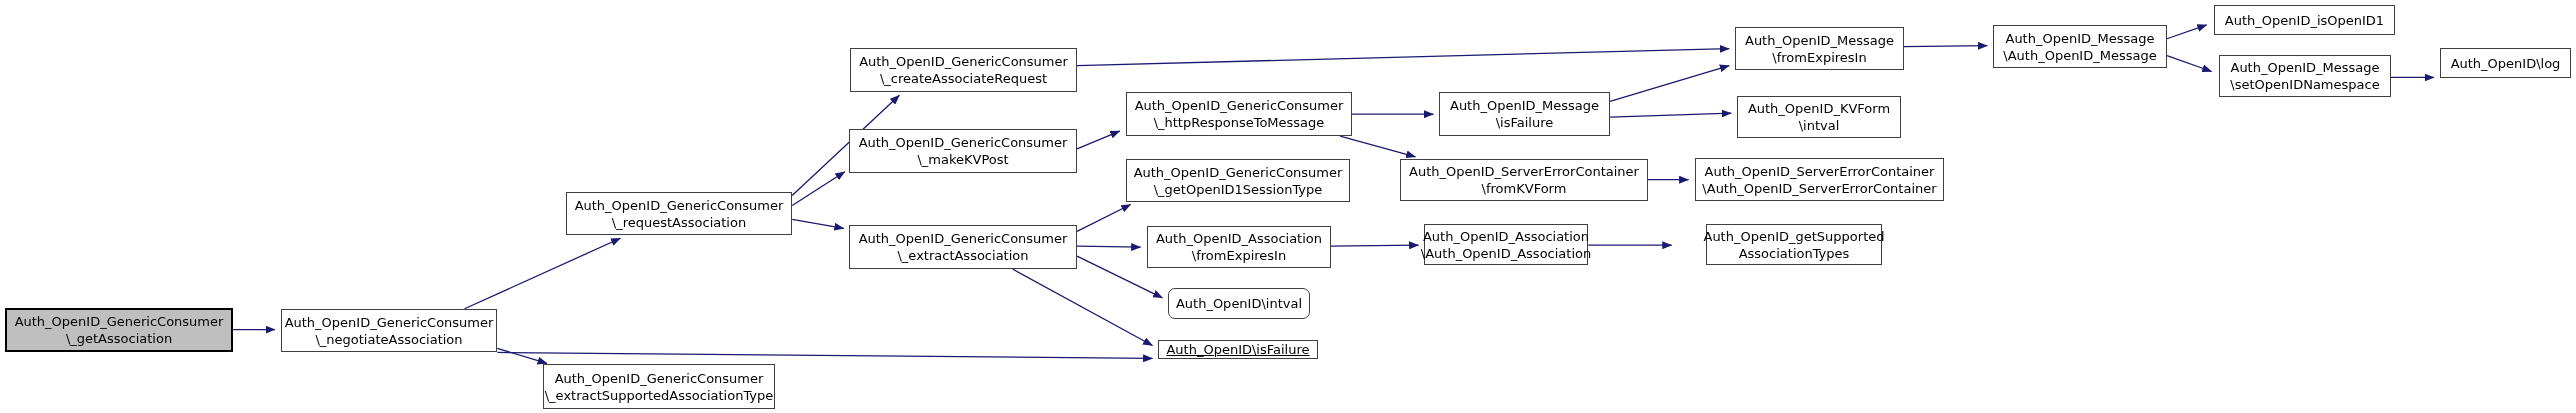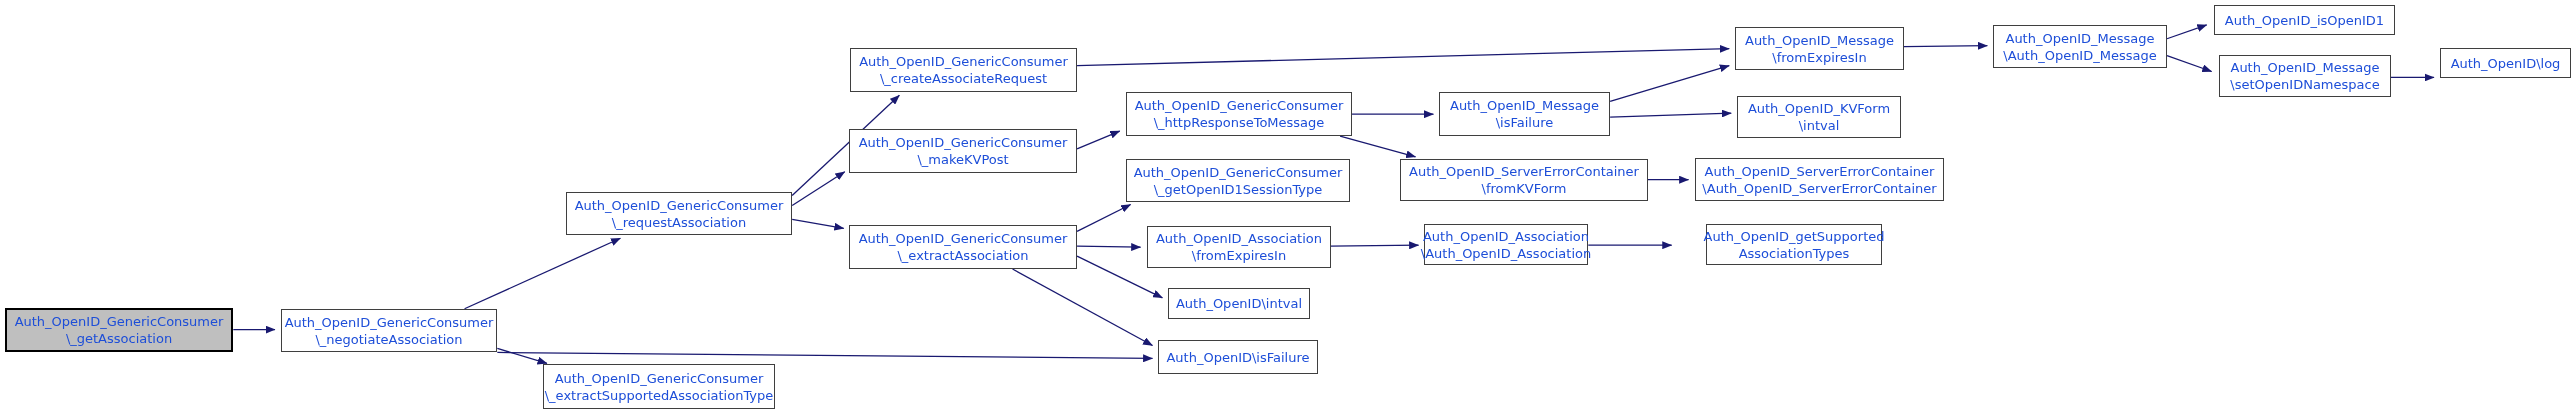--- a/index.html
+++ b/index.html
@@ -13,21 +13,21 @@
   #edges { position:absolute; left:0; top:0; width:2576px; height:414px; }
   .node {
     position:absolute;
     box-sizing:border-box;
     background:#ffffff;
     border:1px solid #3f3f3f;
     display:flex; flex-direction:column;
     align-items:center; justify-content:center;
     text-align:center;
     font-size:13px; line-height:17px;
-    color:#1d4ed8;
+    color:#000000;
     white-space:nowrap;
     cursor:pointer;
     z-index:2;
   }
   .node.root {
     background:#bfbfbf;
     border:2px solid #000000;
     cursor:default;
   }
   .node span { display:block; }
@@ -114,25 +114,25 @@
   <div class="node" style="left:1126px; top:159px; width:224px; height:43px;">
     <span>Auth_OpenID_GenericConsumer</span>
     <span>\_getOpenID1SessionType</span>
   </div>
 
   <div class="node" style="left:1147px; top:226px; width:184px; height:42px;">
     <span>Auth_OpenID_Association</span>
     <span>\fromExpiresIn</span>
   </div>
 
-  <div class="node" style="left:1168px; top:288px; width:142px; height:31px;">
+  <div class="node" style="left:1168px; top:288px; width:142px; height:31px;border-radius:7px;">
     <span>Auth_OpenID\intval</span>
   </div>
 
-  <div class="node" style="left:1158px; top:340px; width:160px; height:34px;">
+  <div class="node" style="left:1158px; top:340px; width:160px; height:19px;text-decoration:underline;">
     <span>Auth_OpenID\isFailure</span>
   </div>
 
   <div class="node" style="left:1439px; top:92px; width:171px; height:44px;">
     <span>Auth_OpenID_Message</span>
     <span>\isFailure</span>
   </div>
 
   <div class="node" style="left:1400px; top:159px; width:248px; height:42px;">
     <span>Auth_OpenID_ServerErrorContainer</span>

